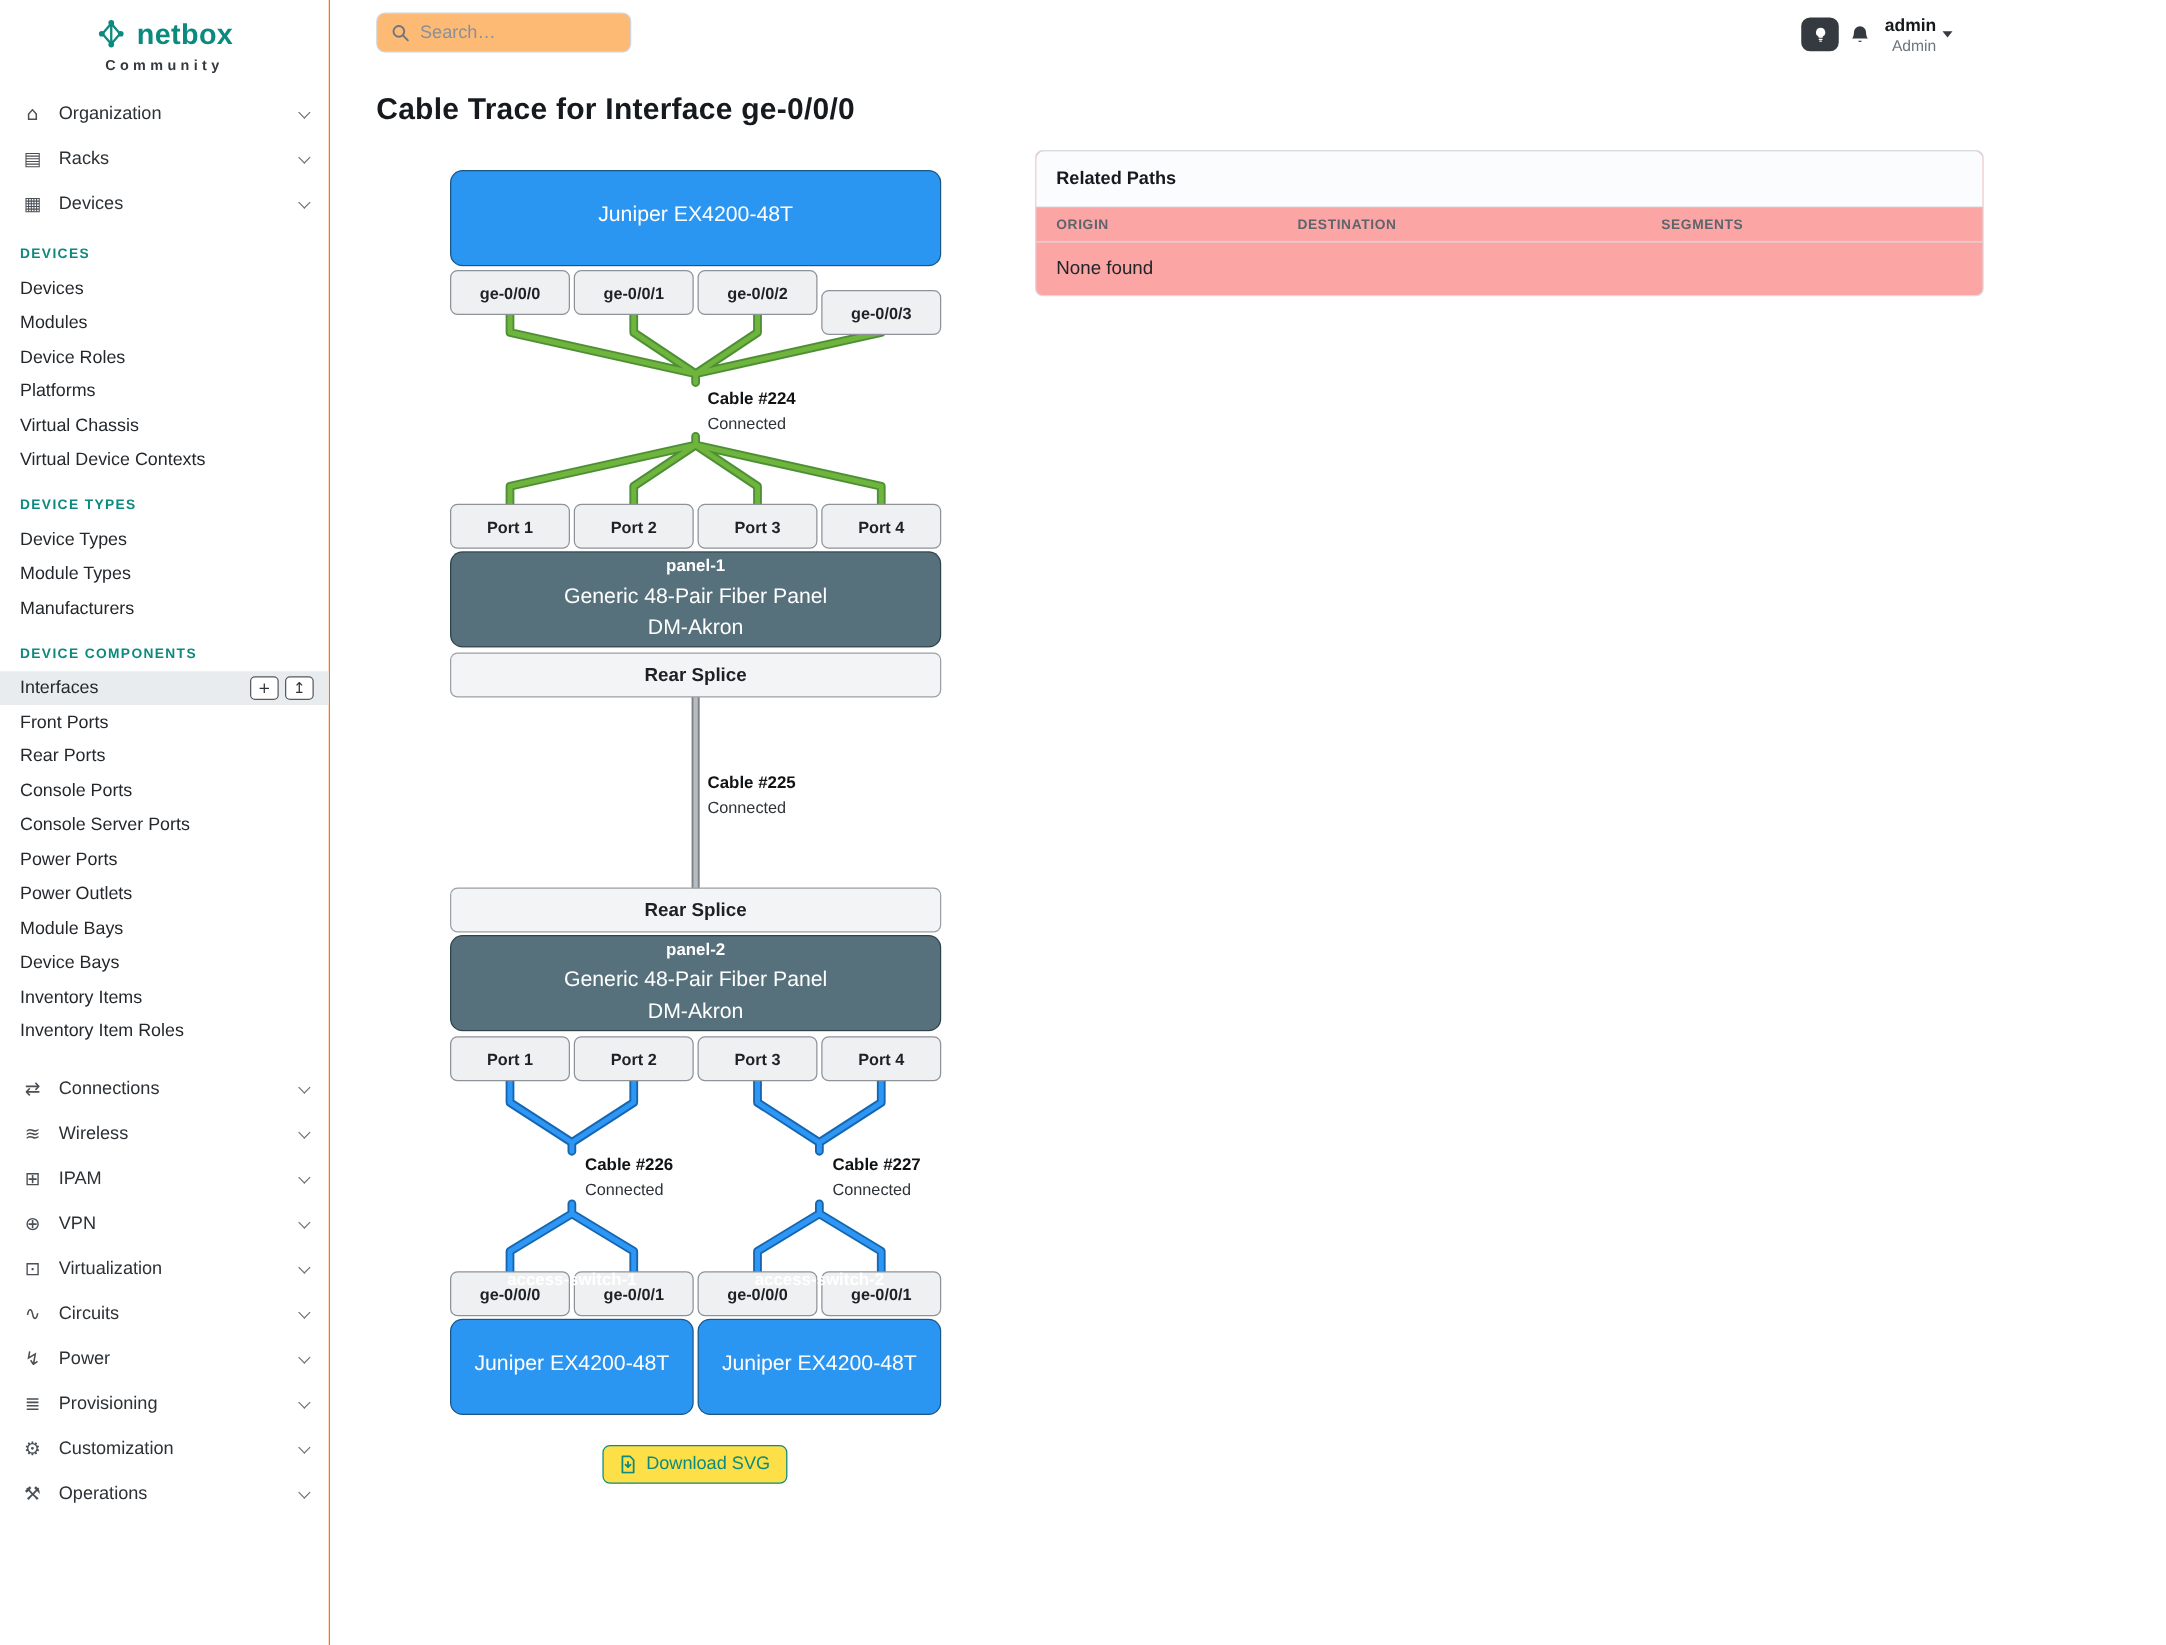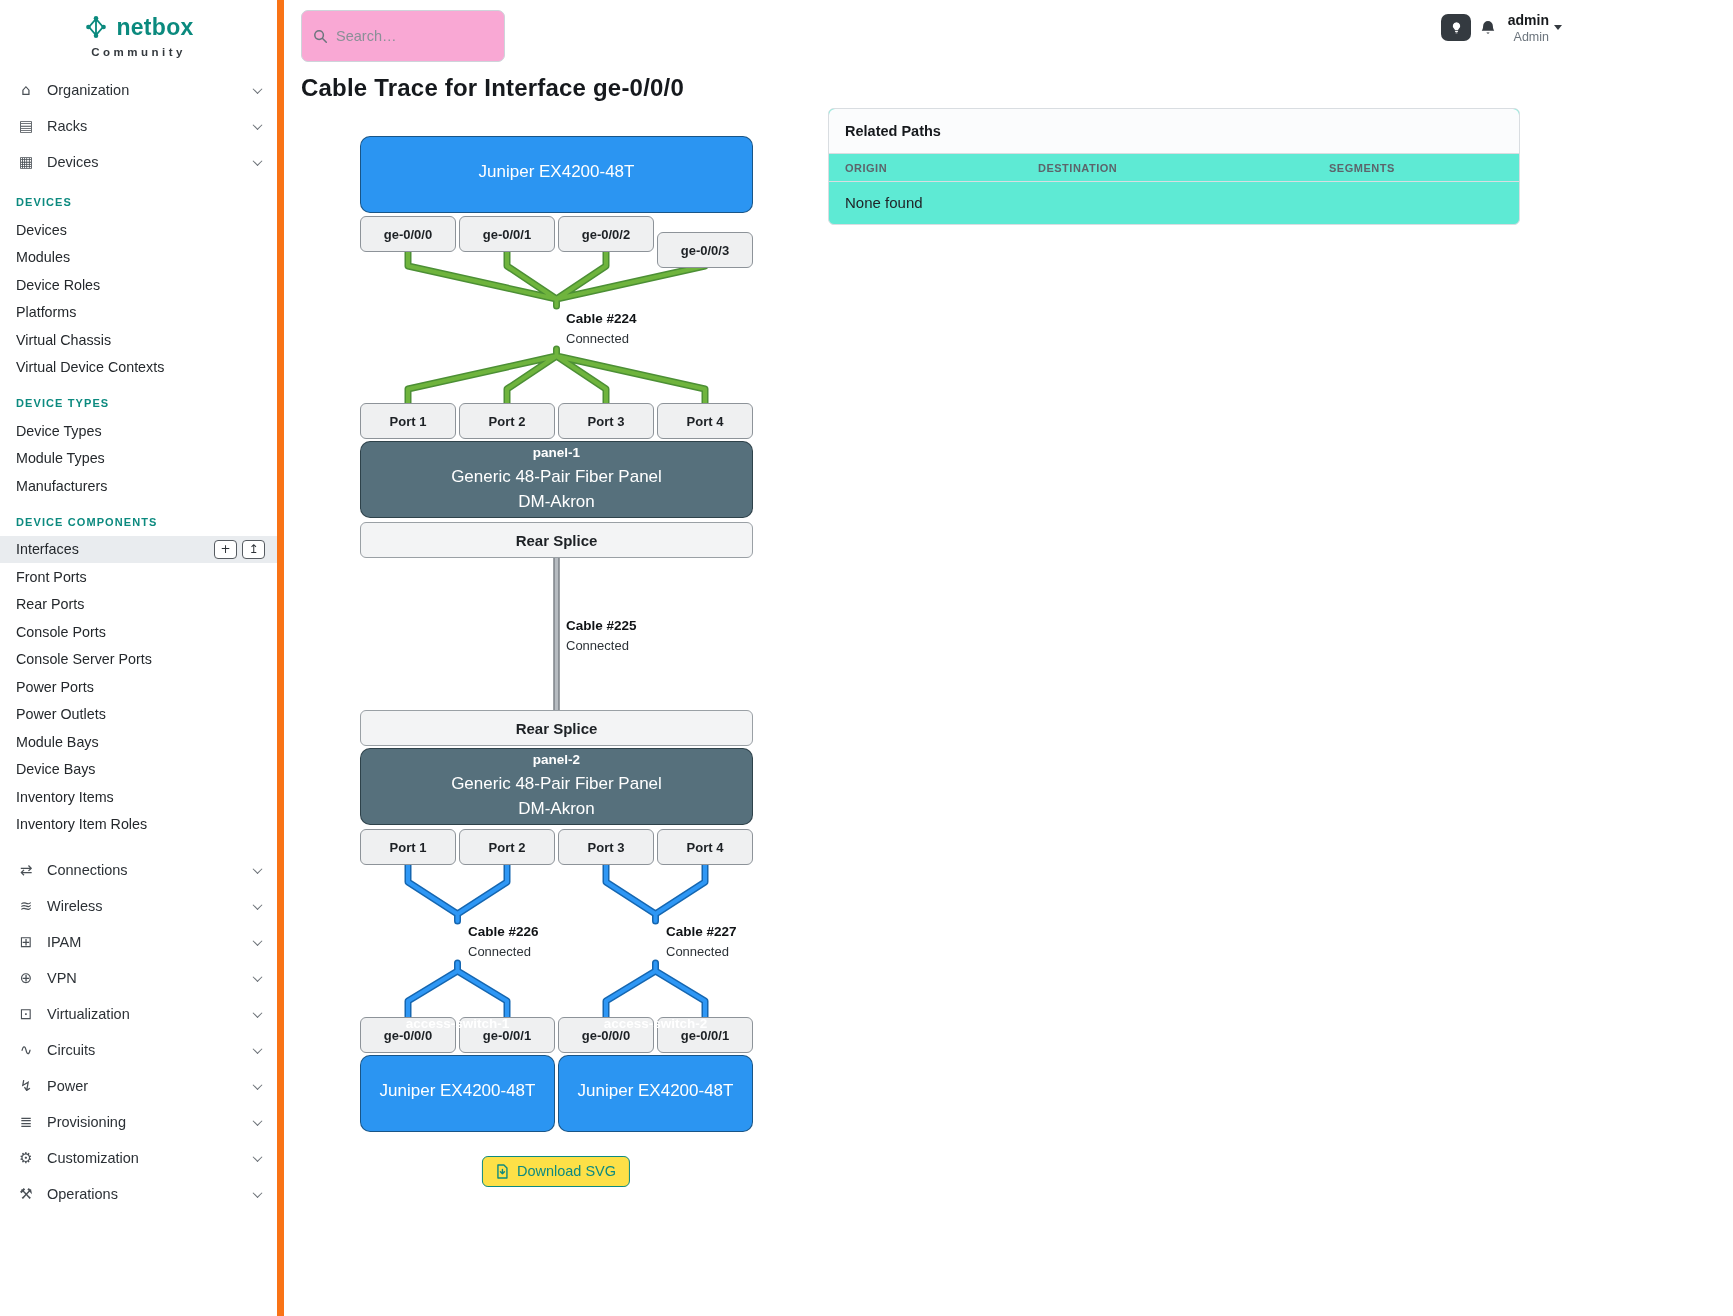--- a/index.html
+++ b/index.html
@@ -3,22 +3,22 @@
 <meta charset="utf-8">
 <style>
   * { box-sizing: border-box; margin: 0; padding: 0; }
   html,body { width:1733px; height:1316px; }
   body {
     position: relative; overflow: hidden; background:#fff;
     font-family: "Liberation Sans", "DejaVu Sans", sans-serif; color:#212529;
   }
 
   
-  .sidebar { position:absolute; left:0; top:0; width:284px; height:1316px;
-             background:#fff; border-right:7px solid #f97316; overflow:hidden; z-index:5; }
+  .sidebar { position:absolute; left:0; top:0; width:264px; height:1316px;
+             background:#fff; border-right:1px solid #f97316; overflow:hidden; z-index:5; }
   .logo-wrap { padding-top:12px; text-align:center; }
   .logo-row { display:inline-flex; align-items:center; gap:7px; height:30px; cursor:pointer; }
   .logo-text { font-size:23px; font-weight:700; color:#0b8a7e; letter-spacing:.3px; }
   .community { font-size:11.5px; font-weight:600; letter-spacing:3.5px; color:#34393e; margin-top:2px; }
   .nav { margin-top:14px; }
   .ti { display:flex; align-items:center; height:36px; padding:0 16px; gap:11px;
         font-size:14.5px; color:#2c3136; cursor:pointer; }
   .nav-icon { width:20px; text-align:center; font-size:15px; color:#4a5056;
               font-family:"DejaVu Sans", sans-serif; }
   .chev { margin-left:auto; width:7px; height:7px; border-right:1.6px solid #6b7177;
@@ -29,22 +29,22 @@
         font-size:14.3px; color:#24282c; cursor:pointer; }
   .si.active { background:#e9ecef; }
   .mini-btn { width:23px; height:19px; border:1px solid #565b61; border-radius:4px;
               background:#fff; font-size:12px; line-height:16px; text-align:center;
               color:#2c3136; cursor:pointer; font-family:"DejaVu Sans", sans-serif; }
   .mini-btn.first { margin-left:auto; }
   .mini-btn + .mini-btn { margin-left:5px; }
   .bottom-group { margin-top:14px; }
 
   
-  .search-box { position:absolute; left:301px; top:10px; width:204px; height:52px;
-                border:1px solid #ced4da; border-radius:7px; background:#f9a8d4;
+  .search-box { position:absolute; left:301px; top:10px; width:204px; height:32px;
+                border:1px solid #ced4da; border-radius:7px; background:#fdba74;
                 display:flex; align-items:center; padding:0 11px; gap:8px; z-index:4; }
   .search-input { border:0; outline:0; flex:1; font-size:14.5px; color:#495057;
                   background:transparent; font-family:inherit; min-width:0; }
   .search-input::placeholder { color:#8a9097; }
   .bulb-btn { position:absolute; left:1441px; top:14px; width:30px; height:27px;
               background:#343a40; border-radius:7px; display:flex; align-items:center;
               justify-content:center; cursor:pointer; z-index:4; }
   .bell-btn { position:absolute; left:1477px; top:17px; width:22px; height:22px;
               display:flex; align-items:center; justify-content:center; cursor:pointer; z-index:4; }
   .user-block { position:absolute; left:1478px; top:12px; width:71px; text-align:right;
@@ -74,21 +74,21 @@
   .cable-label { position:absolute; z-index:3; line-height:1; cursor:pointer; }
   .cable-name { font-size:13.5px; font-weight:700; color:#101316; }
   .cable-status { font-size:13px; color:#2d3338; margin-top:6px; }
 
   .download-btn { position:absolute; left:556px; top:1156px; transform:translateX(-50%);
                   display:inline-flex; align-items:center; gap:8px; padding:6px 13px 7px;
                   border:1px solid #0d8a80; border-radius:6px; background:#fde047; color:#0d8a80;
                   font-size:14.5px; font-weight:500; cursor:pointer; z-index:2; font-family:inherit; }
 
   
-  .card { position:absolute; left:828px; top:108px; width:692px; background:#5eead4;
+  .card { position:absolute; left:828px; top:120px; width:759px; background:#fca5a5;
           border:1px solid #d9dde1; border-radius:6px; z-index:2; }
   .card-header { padding:14px 16px; font-size:14.5px; font-weight:700; color:#16191d;
                  background:#fbfcfd; border-bottom:1px solid #d9dde1; border-radius:6px 6px 0 0; }
   .thead { display:flex; border-bottom:1px solid #d9dde1; }
   .th { padding:8px 16px 7px; font-size:11px; font-weight:700; color:#5d646b; letter-spacing:.5px; }
   .th.c1 { width:193px; } .th.c2 { width:291px; } .th.c3 { flex:1; }
   .empty-row { padding:12px 16px 13px; font-size:15px; color:#212529; }
 </style>
 </head>
 <body>

